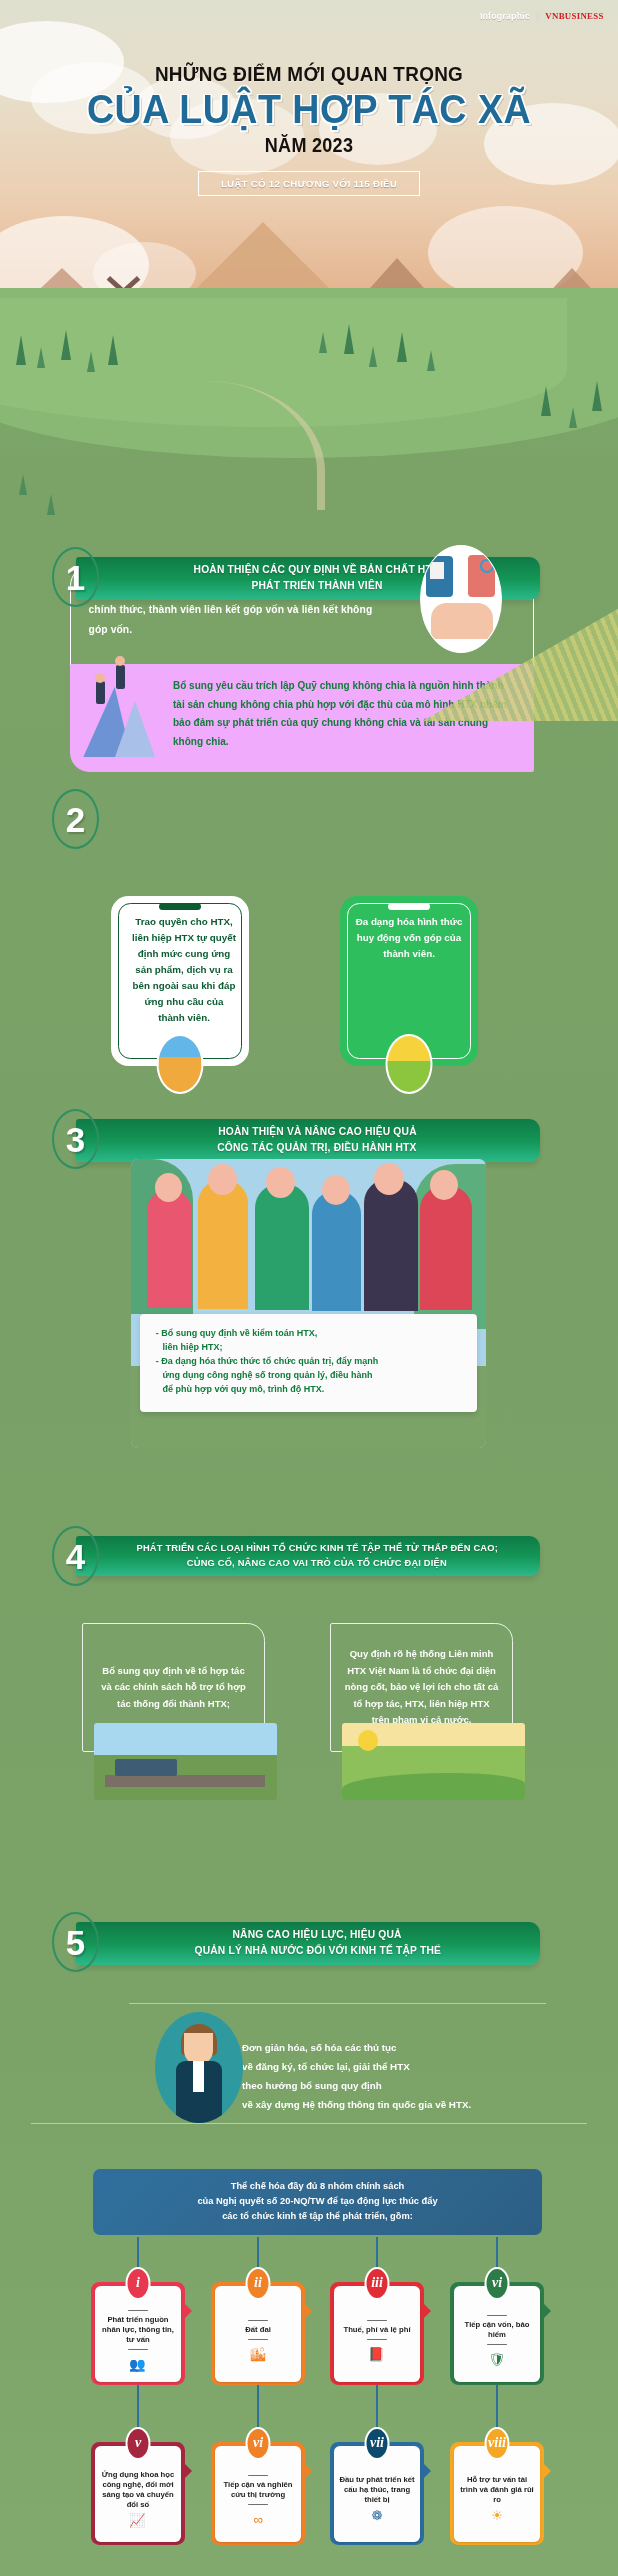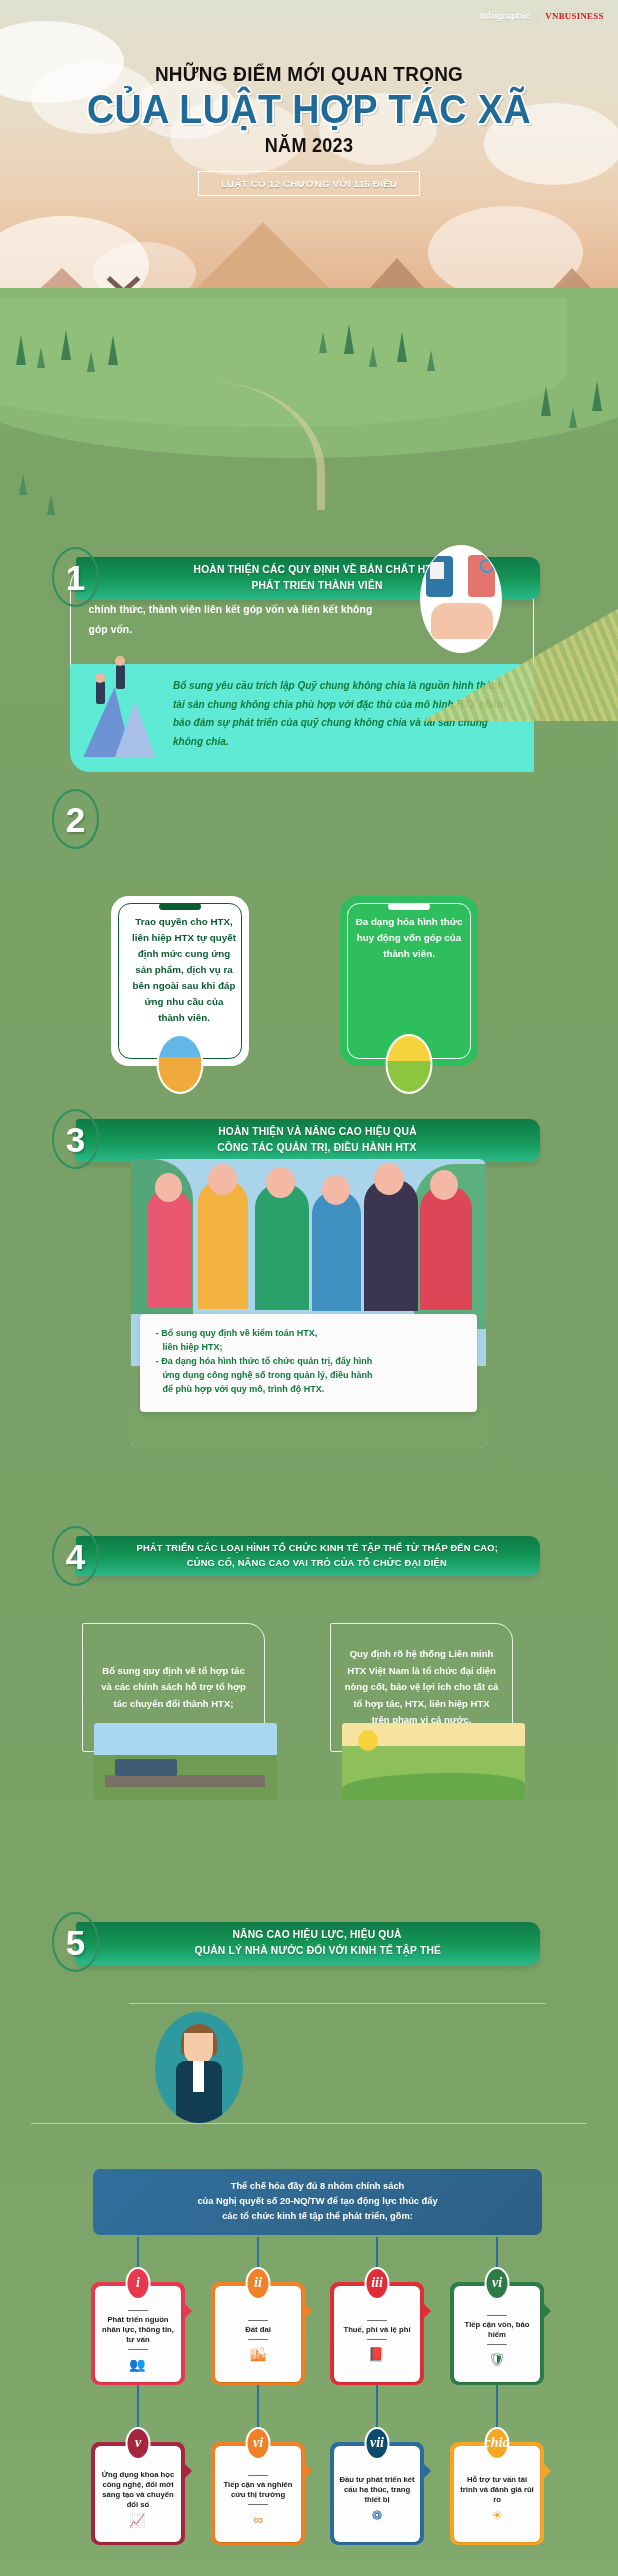--- a/index.html
+++ b/index.html
@@ -109,23 +109,22 @@
 
   
   .bubble-white-outline {
     position:absolute; border:1px solid #ffffff; border-radius:19.6px 2.1px 2.1px 2.1px;
     padding:13.4px 155px 13.4px 17.5px;
   }
   .bubble-white-outline p {
     color:#ffffff; font-size:10.3px; font-weight:700; line-height:1.9; letter-spacing:0.1px;
   }
   .bubble-solid {
-    position:absolute; background:#5eead4; border-radius:2.1px 2.1px 2.1px 19.6px;
+    position:absolute; background:#f0abfc; border-radius:2.1px 2.1px 2.1px 19.6px;
     padding:13.4px 17.5px 13.4px 103px;
-    font-style:italic;
   }
   .bubble-solid p { color:#157a3c; font-size:10px; font-weight:700; line-height:1.85; }
 
   
   .phone {
     position:absolute; width:138px; height:170px; border-radius:17.5px;
     display:flex; align-items:flex-start; justify-content:center; padding:17.5px 12.4px 0;
   }
   .phone .inner { position:absolute; inset:7.2px; border-radius:12.4px; }
   .phone .notch { position:absolute; top:7.2px; left:50%; transform:translateX(-50%); width:42px; height:6.7px; border-radius:3.6px; }
@@ -339,38 +338,38 @@
       <div style="position:absolute;left:77px;top:5.2px;width:29px;height:31px;border-radius:50%;background:#f3b9a4;"></div>
       <div style="position:absolute;left:135px;top:8.2px;width:29px;height:31px;border-radius:50%;background:#f3b9a4;"></div>
       <div style="position:absolute;left:191px;top:15.5px;width:28px;height:30px;border-radius:50%;background:#f3b9a4;"></div>
       <div style="position:absolute;left:243px;top:4.1px;width:30px;height:32px;border-radius:50%;background:#f3b9a4;"></div>
       <div style="position:absolute;left:299px;top:11.3px;width:28px;height:30px;border-radius:50%;background:#f3b9a4;"></div>
       <div style="position:absolute;left:0;bottom:0;width:355px;height:82px;background:#7ba368;"></div>
     </div>
     <div class="note">
       <p>- Bổ sung quy định về kiểm toán HTX,</p>
       <p class="indent">liên hiệp HTX;</p>
-      <p>- Đa dạng hóa hình thức tổ chức quản trị, đẩy hình</p>
+      <p>- Đa dạng hóa thức thức tổ chức quản trị, đẩy mạnh</p>
       <p class="indent">ứng dụng công nghệ số trong quản lý, điều hành</p>
       <p class="indent">để phù hợp với quy mô, trình độ HTX.</p>
     </div>
   </div>
 
   <div class="sec" style="top:1525px;">
     <div class="sec-head">
       <div class="numring">4</div>
       <div class="banner">
         <div class="bl" style="font-size:9.8px;">PHÁT TRIỂN CÁC LOẠI HÌNH TỔ CHỨC KINH TẾ TẬP THỂ TỪ THẤP ĐẾN CAO;</div>
         <div class="bl" style="font-size:9.8px;">CỦNG CỐ, NÂNG CAO VAI TRÒ CỦA TỔ CHỨC ĐẠI DIỆN</div>
       </div>
     </div>
   </div>
 
   <div class="ocard" style="left:82px;top:1623px;">
-    <p>Bổ sung quy định về tổ hợp tác và các chính sách hỗ trợ tổ hợp tác chuyển đổi thành HTX;</p>
+    <p>Bổ sung quy định về tổ hợp tác và các chính sách hỗ trợ tổ hợp tác thống đổi thành HTX;</p>
     <div class="pic" style="background:linear-gradient(180deg,#a8d8ef 0 42%,#6f9b52 42% 100%);">
       <div style="position:absolute;left:10.3px;bottom:13.4px;width:160px;height:11.3px;background:#7a6f64;"></div>
       <div style="position:absolute;left:20.6px;bottom:24px;width:62px;height:17.5px;background:#3e5d74;border-radius:2.1px;"></div>
     </div>
   </div>
 
   <div class="ocard" style="left:330px;top:1623px;">
     <p>Quy định rõ hệ thống Liên minh HTX Việt Nam là tổ chức đại diện nòng cốt, bảo vệ lợi ích cho tất cả tổ hợp tác, HTX, liên hiệp HTX trên phạm vi cả nước.</p>
     <div class="pic" style="background:linear-gradient(180deg,#f6e3a0 0 30%,#8dbf5a 30% 100%);">
       <div style="position:absolute;left:15.5px;top:7.2px;width:20.6px;height:20.6px;border-radius:50%;background:#f6d33d;"></div>
@@ -391,20 +390,26 @@
   <div class="rule" style="left:129px;top:2003px;width:417px;"></div>
   <div class="rule" style="left:31px;top:2123px;width:556px;"></div>
 
   <div style="position:absolute;left:155px;top:2012px;width:88px;height:111px;border-radius:50%;background:#2e9aa0;overflow:hidden;z-index:13;">
     <div style="position:absolute;left:26px;top:12.4px;width:36px;height:32px;background:#8a5a31;border-radius:18.5px 18.5px 5.2px 5.2px;"></div>
     <div style="position:absolute;left:29px;top:20.6px;width:29px;height:32px;border-radius:0 0 14.4px 14.4px;background:#f5cba8;"></div>
     <div style="position:absolute;left:20.6px;top:49px;width:46px;height:62px;background:#123c52;border-radius:9.3px 9.3px 0 0;"></div>
     <div style="position:absolute;left:38px;top:49px;width:11.3px;height:31px;background:#ffffff;"></div>
   </div>
 
+  <div class="s5text">
+    <p>Đơn giản hóa, số hóa các thủ tục</p>
+    <p>về đăng ký, tổ chức lại, giải thể HTX</p>
+    <p>theo hướng bổ sung quy định</p>
+    <p>về xây dựng Hệ thống thông tin quốc gia về HTX.</p>
+  </div>
 
   <div class="bluepanel">
     <p>Thể chế hóa đầy đủ 8 nhóm chính sách</p>
     <p>của Nghị quyết số 20-NQ/TW để tạo động lực thúc đẩy</p>
     <p>các tổ chức kinh tế tập thể phát triển, gồm:</p>
   </div>
 
   <div class="connector" style="left:137px;top:2237px;height:44px;"></div>
   <div class="connector" style="left:257px;top:2237px;height:44px;"></div>
   <div class="connector" style="left:376px;top:2237px;height:44px;"></div>
@@ -498,21 +503,21 @@
       <div class="face">
         <p>Đầu tư phát triển kết cấu hạ thúc, trang thiết bị</p>
         <div class="ico" style="color:#2b6c9e;">❁</div>
       </div>
     </div>
   </div>
 
   <div class="pcard" style="left:450px;top:2442px;">
     <div class="shell" style="background:#f5a623;">
       <div class="tail" style="border-left:7.2px solid #f5a623;"></div>
-      <div class="roman" style="background:#f5a623;">chia</div>
+      <div class="roman" style="background:#f5a623;">viii</div>
       <div class="face">
         <p>Hỗ trợ tư vấn tài trình và đánh giá rủi ro</p>
         <div class="ico" style="color:#f5a623;">☀</div>
       </div>
     </div>
   </div>
 
 </div>
 
 

